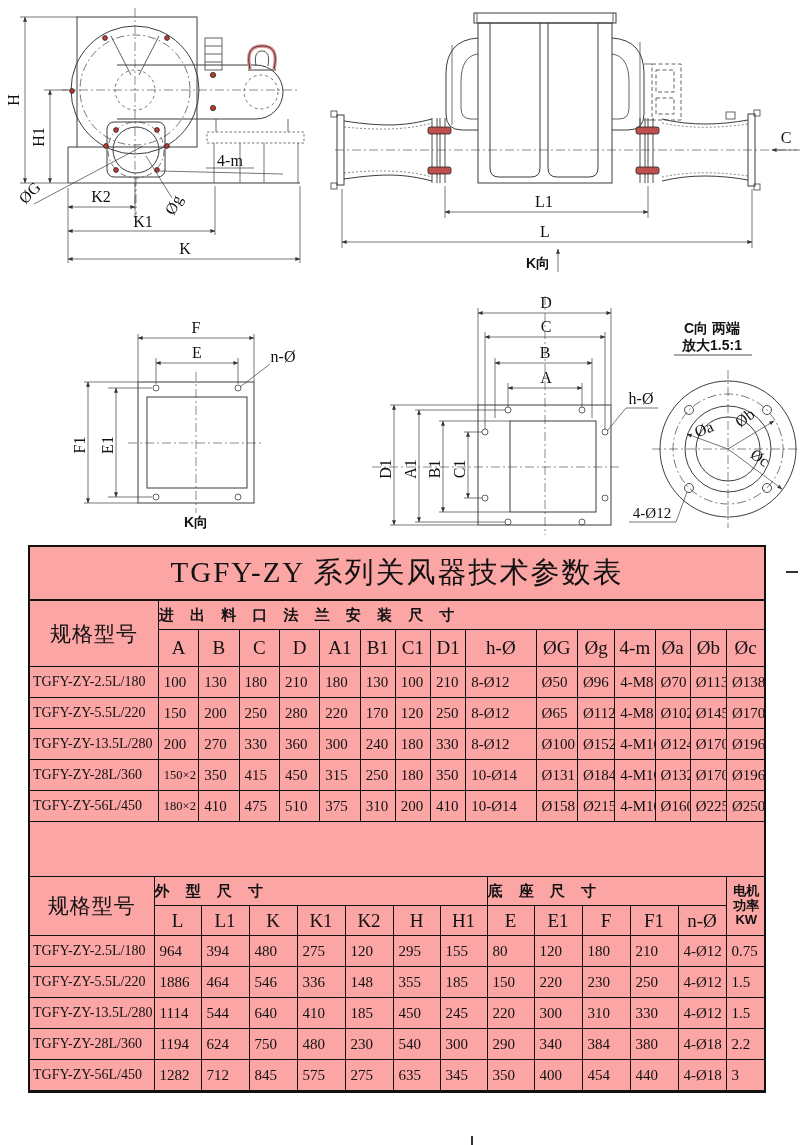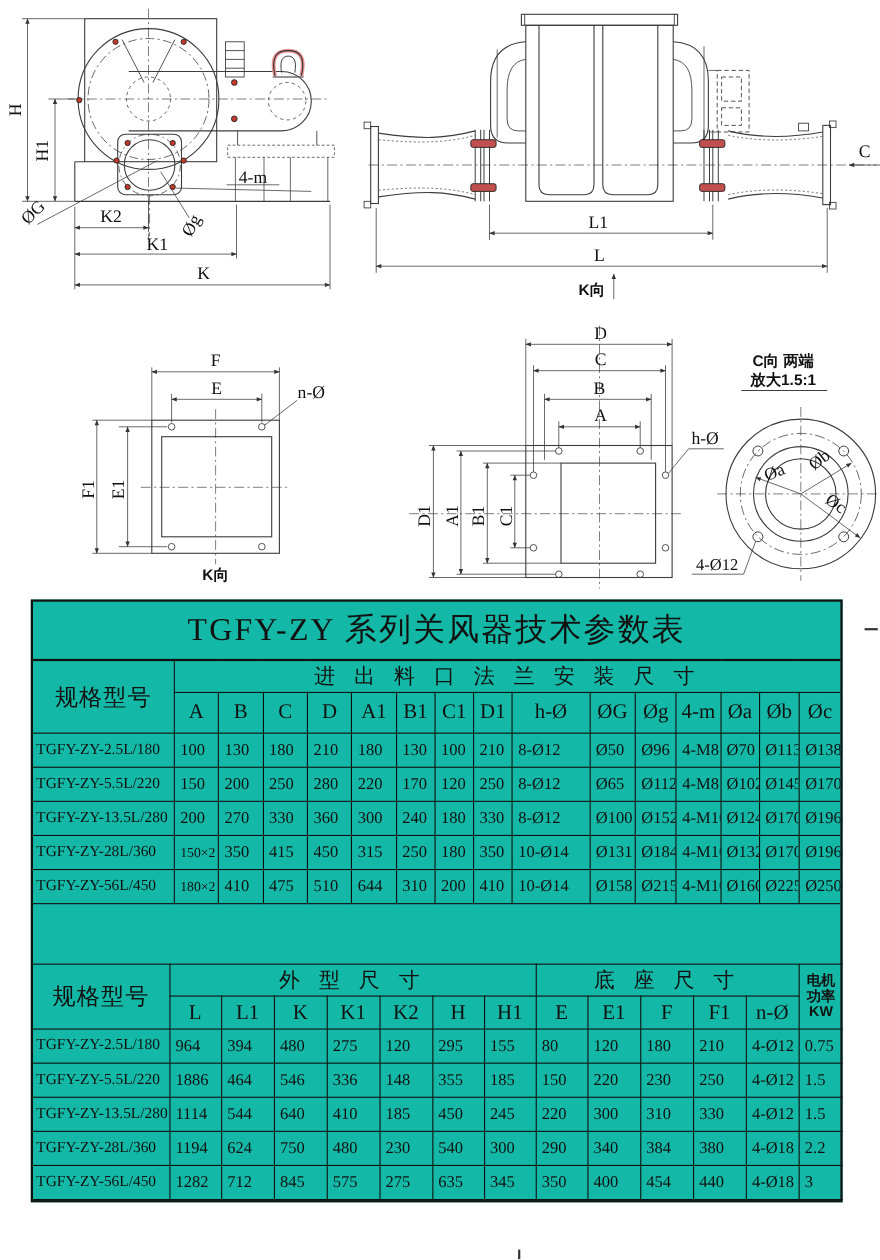--- a/index.html
+++ b/index.html
@@ -3,27 +3,27 @@
 <meta charset="utf-8">
 <style>
   html,body{margin:0;padding:0;background:#fff;}
   .page{position:relative;width:800px;height:1145px;background:#ffffff;
         font-family:"Liberation Serif","DejaVu Serif",serif;color:#111;overflow:hidden;}
   svg{position:absolute;left:0;top:0;}
   svg text{font-family:"Liberation Serif","DejaVu Serif",serif;fill:#111;stroke:none;}
   .dtx{font-size:16px;}
   .dts{font-size:15px;}
   .dcx{font-size:14px;font-weight:bold;font-family:"Liberation Sans","DejaVu Sans",sans-serif;}
-  .tables{position:absolute;left:28px;top:545px;width:734px;border:2px solid #111;background:#14b8a6;}
+  .tables{position:absolute;left:28px;top:545px;width:734px;border:2px solid #111;background:#fca5a5;}
   .titlebox{height:52px;border-bottom:1px solid #111;display:flex;align-items:center;justify-content:center;
             font-size:29px;letter-spacing:2px;}
   table{border-collapse:collapse;width:100%;table-layout:fixed;}
   td,th{border:1px solid #111;padding:0;font-weight:normal;overflow:hidden;white-space:nowrap;vertical-align:middle;}
   table tr>*:first-child{border-left:none;}  table tr>*:last-child{border-right:none;}
-  .ghead{height:28px;font-size:19px;font-weight:normal;letter-spacing:6px;text-align:center;
+  .ghead{height:28px;font-size:15px;font-weight:bold;letter-spacing:6px;text-align:left;
          font-family:"Liberation Sans","DejaVu Sans",sans-serif;}
   .spec{font-size:21px;letter-spacing:1px;text-align:center;}
   .chead th{height:36px;font-size:19px;text-align:center;}
   .t2 .chead th{height:29px;}
   .drow td{height:30px;font-size:15px;text-align:left;padding-left:5px;}
   .drow td.model{font-size:14px;padding-left:3px;}
   .sm{font-size:12.5px !important;margin-left:44px;}
   .gap{height:54px;border-bottom:none;}
   .power{font-size:13px;font-weight:bold;line-height:1.15;text-align:center;
          font-family:"Liberation Sans","DejaVu Sans",sans-serif;margin-top:24px;}
@@ -376,21 +376,21 @@
       <td>Ø132</td>
             <td>Ø170</td>
       <td>Ø196</td>
     </tr>
     <tr class="drow">
       <td class="model">TGFY-ZY-56L/450</td>
       <td class="sm">180×2</td>
             <td>410</td>
       <td>475</td>
             <td>510</td>
-      <td>644</td>
+      <td>375</td>
             <td>310</td>
       <td>200</td>
             <td>410</td>
       <td>10-Ø14</td>
             <td>Ø158</td>
       <td>Ø215</td>
             <td>4-M10</td>
       <td>Ø160</td>
             <td>Ø225</td>
       <td>Ø250</td>

